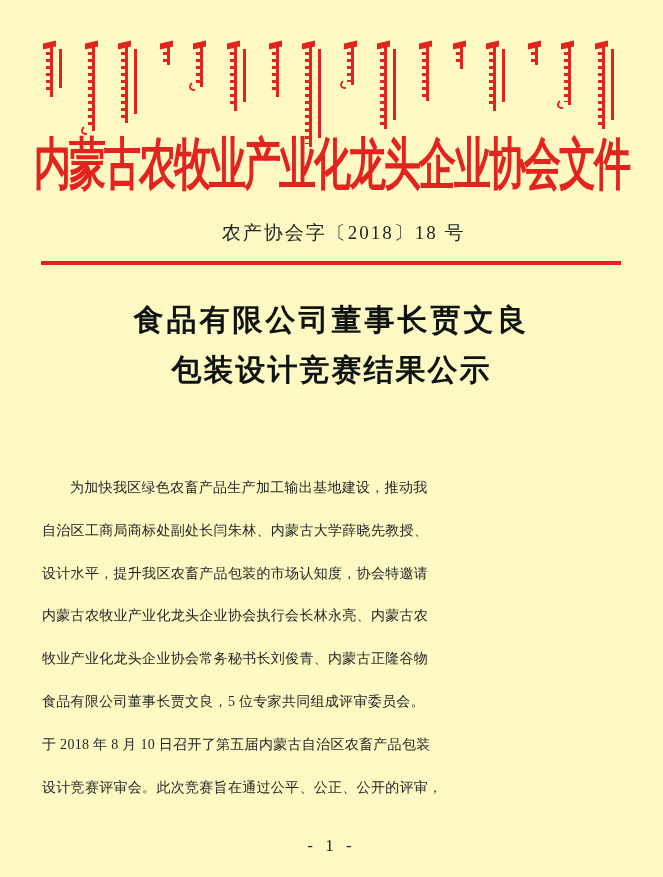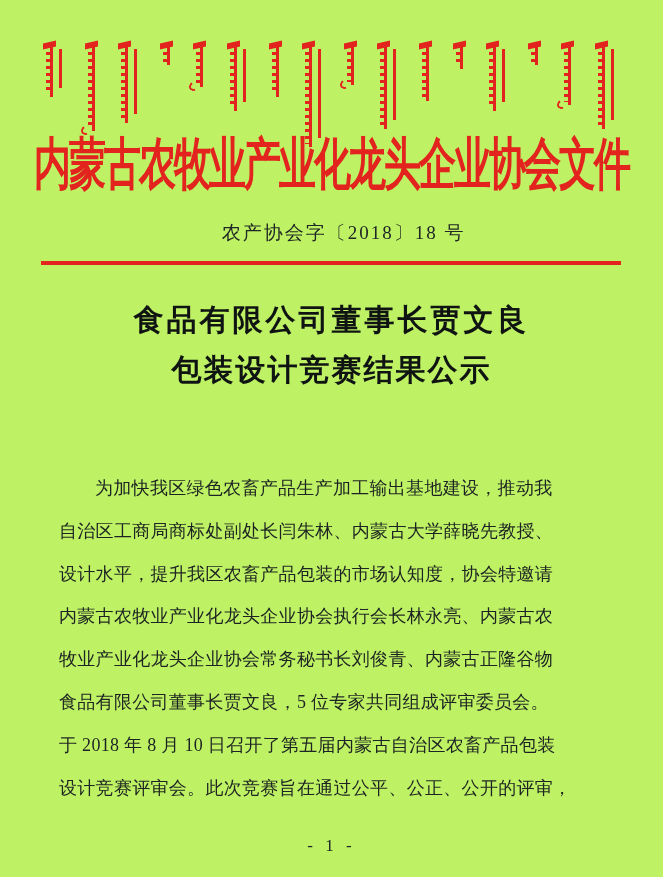--- a/index.html
+++ b/index.html
@@ -1,21 +1,21 @@
 <!DOCTYPE html>
 <html style="--red: #e2231e; --ink: #1d2322;"><head>
 <meta charset="utf-8">
 <title>农产协会字〔2018〕18 号</title>
 <style>
   :root { --red:#e2231e; --ink:#1d2322; }
   * { box-sizing:border-box; margin:0; padding:0; }
   html,body { background:#ffffff; }
   .page {
     position:relative; width:663px; height:877px; margin:0 auto;
-    background:#bef264; overflow:hidden;
+    background:#fef9c3; overflow:hidden;
     font-family:"Liberation Serif","DejaVu Serif",serif;
     color:var(--ink);
   }
 
   
   .mbanner {
     position:absolute; top:45px; left:46px; right:48px; height:102px;
     display:flex; justify-content:space-between; align-items:flex-start;
   }
   .mw { position:relative; width:9px; flex:0 0 auto; }
@@ -66,22 +66,22 @@
   
   .doc-title {
     position:absolute; top:305px; left:0; width:100%;
     text-align:center; font-weight:bold; color:#0f1413; line-height:1;
   }
   .doc-title .t1 { font-size:30px; letter-spacing:3px; }
   .doc-title .t2 { font-size:30px; letter-spacing:2px; margin-top:20px; }
 
   
   .body-text {
-    position:absolute; top:467px; left:59px; width:566px;
-    font-size:18px; line-height:42.8px; letter-spacing:0.3px;
+    position:absolute; top:467px; left:42px; width:566px;
+    font-size:14px; line-height:42.8px; letter-spacing:0.3px;
     color:var(--ink);
   }
   .bline { white-space:nowrap; }
   .bline.indent { text-indent:2em; }
 
   
   .footer {
     position:absolute; top:836px; left:0; width:100%;
     text-align:center; font-size:17px; letter-spacing:4px; color:#202625;
   }

